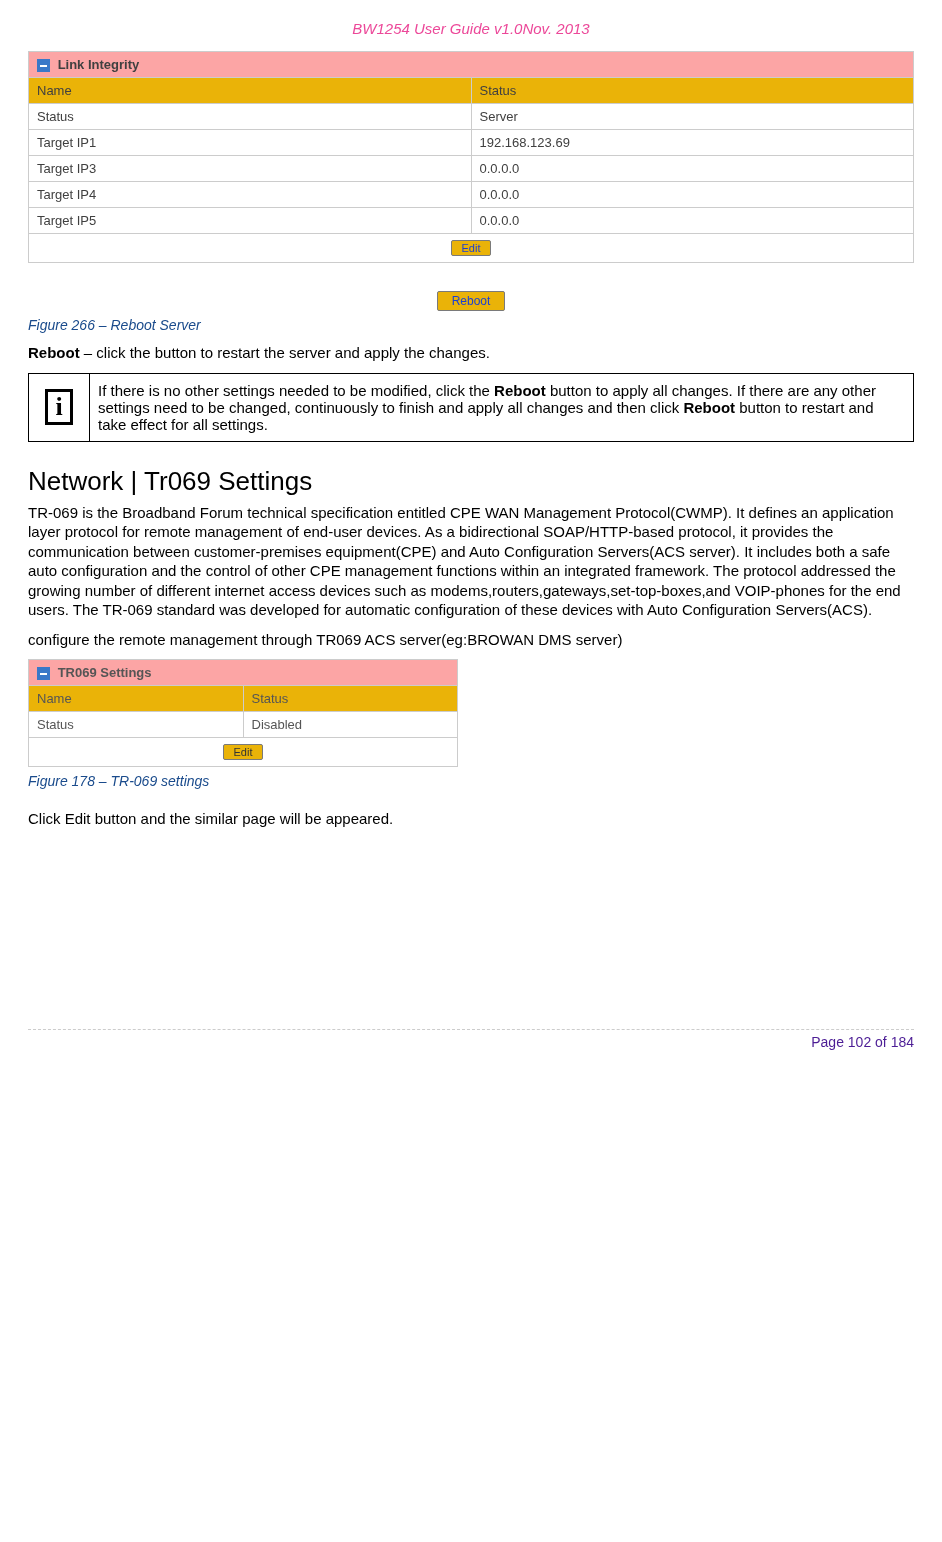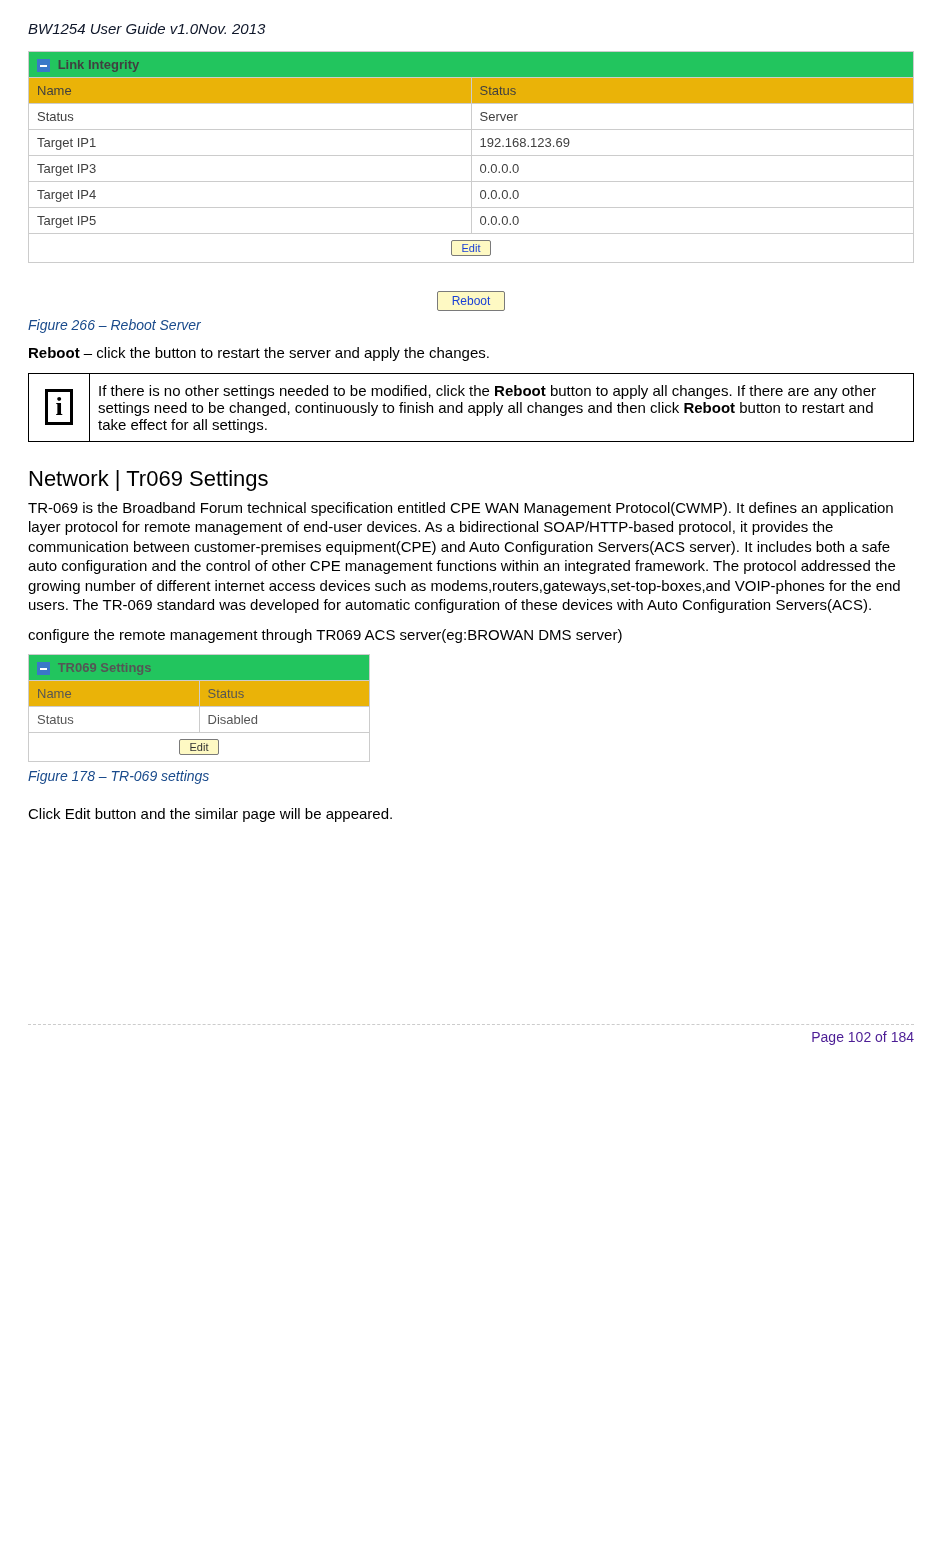--- a/index.html
+++ b/index.html
@@ -7,34 +7,34 @@
     font-family: Arial, Helvetica, sans-serif;
     font-size: 15px;
     color: #000;
     background: #fff;
     padding: 20px 28px 20px 28px;
     width: 942px;
     box-sizing: border-box;
   }
   .header-row {
     display: flex;
-    justify-content: flex-start;
-    color: #0f172a;
+    justify-content: center;
+    color: #ec4899;
     font-style: italic;
     font-size: 15px;
     margin-bottom: 14px;
   }
   .widget {
     border: 1px solid #ccc;
     width: 100%;
     border-collapse: collapse;
     font-size: 13px;
   }
   .widget-title {
-    background: #22c55e;
+    background: #fca5a5;
     padding: 4px 6px;
     font-weight: bold;
     color: #404040;
     border: 1px solid #ccc;
     font-size: 13px;
   }
   .sq-icon {
     display: inline-block;
     width: 11px;
     height: 11px;
@@ -64,21 +64,21 @@
     padding: 5px 8px;
     border: 1px solid #ccc;
     color: #404040;
     font-size: 13px;
   }
   .widget .btn-row td {
     text-align: center;
     padding: 6px;
   }
   .btn {
-    background: #fef9c3;
+    background: #eab308;
     border: 1px solid #7a7a7a;
     font-size: 11px;
     padding: 1px 10px;
     color: #1a3fd6;
     cursor: pointer;
     border-radius: 2px;
   }
   .btn.reboot {
     padding: 2px 14px;
     font-size: 12px;
@@ -125,26 +125,26 @@
     border: 3px solid #000;
     width: 22px;
     height: 30px;
     font-family: "Times New Roman", serif;
     font-size: 26px;
     line-height: 30px;
     font-weight: bold;
     text-align: center;
   }
   h2.section {
-    font-size: 22px;
+    font-size: 26px;
     font-weight: normal;
     margin: 14px 0 6px 0;
   }
   .small-widget {
-    width: 342px;
+    width: 430px;
   }
   .small-widget .widget-title,
   .small-widget th,
   .small-widget td {
     color: #555;
   }
   .small-widget .btn { color: #333; }
   .dotted {
     border: none;
     border-top: 1.5px dashed #ccc;

